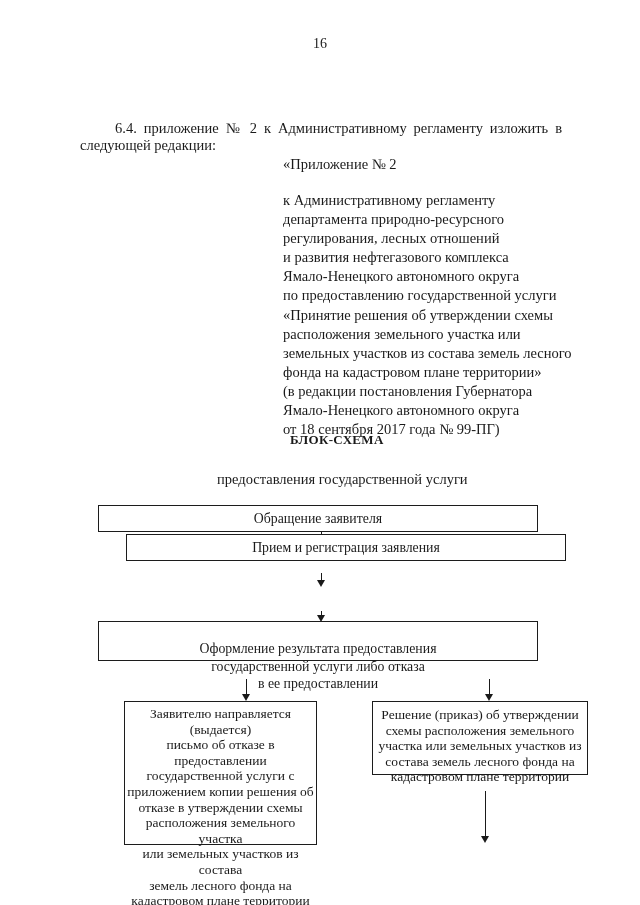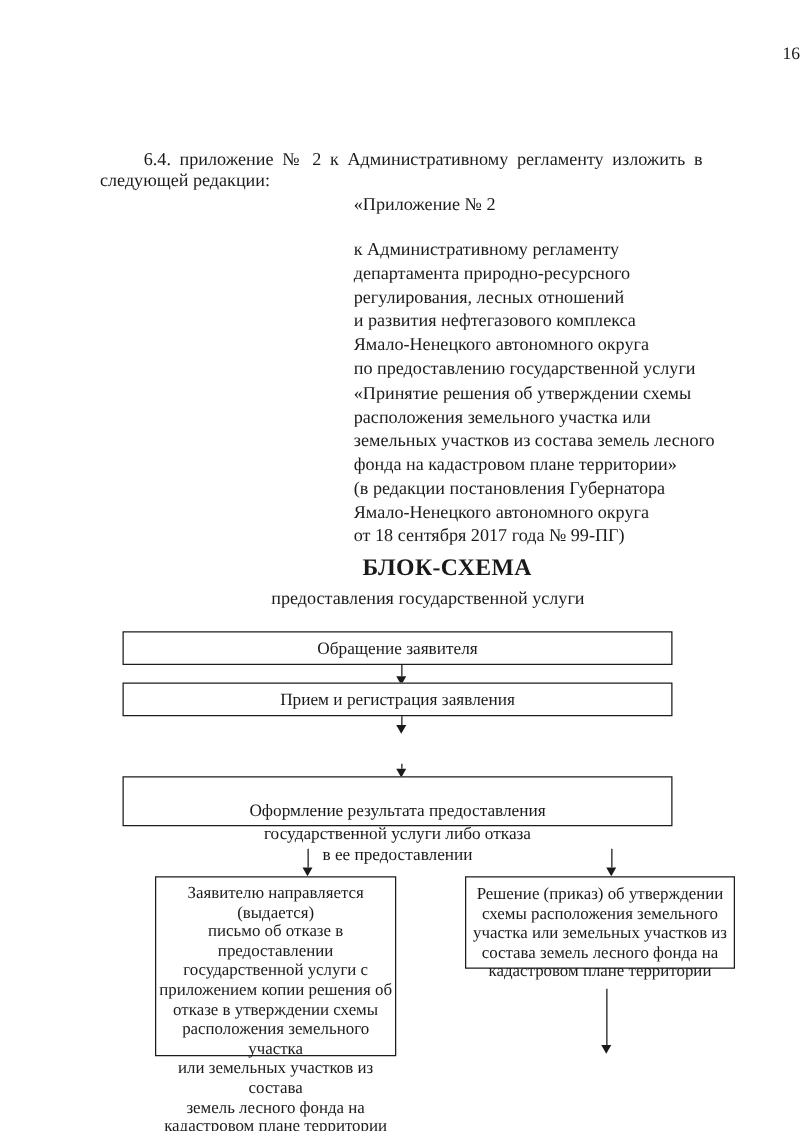--- a/index.html
+++ b/index.html
@@ -10,21 +10,21 @@
     height: 905px;
     margin: 0 auto;
     background: #ffffff;
     font-family: "Liberation Serif", "DejaVu Serif", serif;
     color: #1a1a1a;
     overflow: hidden;
   }
   .abs { position: absolute; }
   .page-number {
     top: 36px; left: 0; width: 640px;
-    text-align: right; font-size: 14px;
+    text-align: center; font-size: 14px;
   }
   .date-line {
     top: 86px; left: 80px;
     font-size: 14.5px; letter-spacing: 0.2px;
   }
   .clause-line1 {
     top: 120px; left: 115px; width: 447px;
     font-size: 14.5px;
     text-align: justify;
     text-align-last: justify;
@@ -38,37 +38,37 @@
     top: 156px; left: 283px;
     font-size: 14.5px;
   }
   .appendix-block {
     top: 191px; left: 283px; width: 320px;
     font-size: 14.5px;
     line-height: 19.1px;
     white-space: pre;
   }
   .fc-title {
-    top: 444px; left: 290px;
-    font-size: 19px; font-weight: bold; letter-spacing: 0.3px;
+    top: 432px; left: 290px;
+    font-size: 13px; font-weight: bold; letter-spacing: 0.3px;
   }
   .fc-subtitle {
     top: 471px; left: 217px;
     font-size: 14.5px;
   }
   .fc-box {
     border: 1px solid #1c1c1c;
     background: #ffffff;
     text-align: center;
     font-size: 13.8px;
     white-space: pre-line;
   }
   .fc-step { left: 98px; width: 440px; height: 27px; line-height: 25px; }
   .fc-step-1 { top: 505px; }
-  .fc-step-2 { top: 546px; }
+  .fc-step-2 { top: 534px; margin-left: 28px; }
   .fc-step-3 { top: 585px; }
   .fc-step-4 {
     top: 621px; height: 40px;
     line-height: 17.6px;
     padding-top: 18px;
   }
   .fc-outcome-left {
     left: 124px; top: 701px; width: 193px; height: 144px;
     line-height: 15.6px; padding-top: 4px; font-size: 13.5px;
   }

